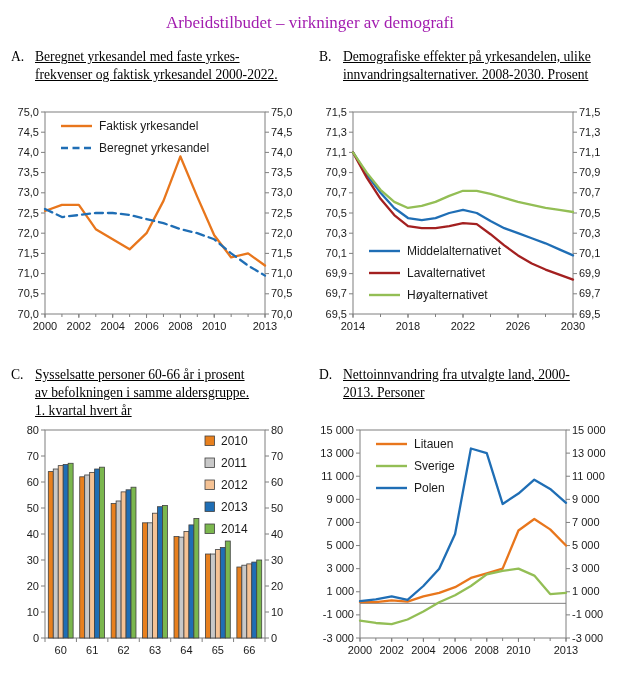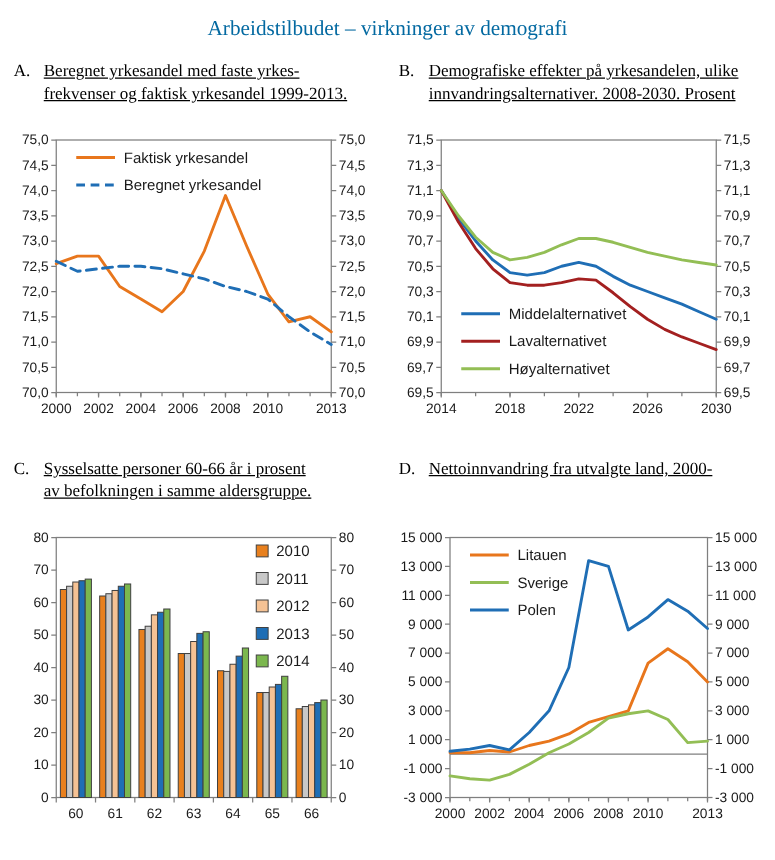--- a/index.html
+++ b/index.html
@@ -1,17 +1,17 @@
 <!DOCTYPE html>
 <html><head>
 <meta charset="utf-8">
 <style>
   html,body{margin:0;padding:0;background:#ffffff;}
   .page{width:620px;height:688px;background:#ffffff;font-family:"Liberation Serif",serif;overflow:hidden;}
-  .fig-title{text-align:center;font-size:17px;color:#0369a1;padding-top:13px;}
+  .fig-title{text-align:center;font-size:17px;color:#a21caf;padding-top:13px;}
   .grid{display:grid;grid-template-columns:302px 302px;column-gap:6px;row-gap:20px;padding:0 5px;margin-top:15px;}
   .panel{width:302px;}
   .heading{display:flex;font-size:13.6px;line-height:18px;color:#000;height:56px;padding-left:6px;box-sizing:border-box;}
   .letter{width:24px;flex:none;}
   .hlines{flex:1;}
   .hline{display:block;text-decoration:underline;}
   svg.chart{display:block;}
   svg text{font-family:"Liberation Sans",sans-serif;}
 </style>
 </head>
@@ -20,21 +20,21 @@
 <div class="page">
   <div class="fig-title">Arbeidstilbudet – virkninger av demografi</div>
 
   <div class="grid">
 
     <section class="panel">
       <div class="heading">
         <span class="letter">A.</span>
         <span class="hlines">
           <span class="hline">Beregnet yrkesandel med faste yrkes-</span>
-          <span class="hline">frekvenser og faktisk yrkesandel 1999-2013.</span>
+          <span class="hline">frekvenser og faktisk yrkesandel 2000-2022.</span>
         </span>
       </div>
       <svg class="chart" width="300" height="242" viewBox="0 0 300 242">
           <g stroke="#7f7f7f" stroke-width="1" fill="none">
             <rect x="40" y="8" width="220" height="202"></rect>
             <line x1="36" y1="210" x2="40" y2="210"></line>
             <line x1="260" y1="210" x2="264" y2="210"></line>
             <line x1="36" y1="189.8" x2="40" y2="189.8"></line>
             <line x1="260" y1="189.8" x2="264" y2="189.8"></line>
             <line x1="36" y1="169.6" x2="40" y2="169.6"></line>
@@ -227,20 +227,21 @@
           </g>
         </svg>
     </section>
 
     <section class="panel">
       <div class="heading">
         <span class="letter">C.</span>
         <span class="hlines">
           <span class="hline">Sysselsatte personer 60-66 år i prosent</span>
           <span class="hline">av befolkningen i samme aldersgruppe.</span>
+          <span class="hline">1. kvartal hvert år</span>
         </span>
       </div>
       <svg class="chart" width="300" height="250" viewBox="0 0 300 250">
           <g stroke="#7f7f7f" stroke-width="1" fill="none">
             <rect x="40" y="8" width="220" height="208"></rect>
             <line x1="36" y1="216" x2="40" y2="216"></line>
             <line x1="260" y1="216" x2="264" y2="216"></line>
             <line x1="36" y1="190" x2="40" y2="190"></line>
             <line x1="260" y1="190" x2="264" y2="190"></line>
             <line x1="36" y1="164" x2="40" y2="164"></line>
@@ -365,20 +366,21 @@
             </g>
           </g>
         </svg>
     </section>
 
     <section class="panel">
       <div class="heading">
         <span class="letter">D.</span>
         <span class="hlines">
           <span class="hline">Nettoinnvandring fra utvalgte land, 2000-</span>
+          <span class="hline">2013. Personer</span>
         </span>
       </div>
       <svg class="chart" width="300" height="250" viewBox="0 0 300 250">
           <g stroke="#7f7f7f" stroke-width="1" fill="none">
             <rect x="47" y="8" width="206" height="208"></rect>
             <line x1="43" y1="216" x2="47" y2="216"></line>
             <line x1="253" y1="216" x2="257" y2="216"></line>
             <line x1="43" y1="192.88888888888889" x2="47" y2="192.88888888888889"></line>
             <line x1="253" y1="192.88888888888889" x2="257" y2="192.88888888888889"></line>
             <line x1="43" y1="169.77777777777777" x2="47" y2="169.77777777777777"></line>

